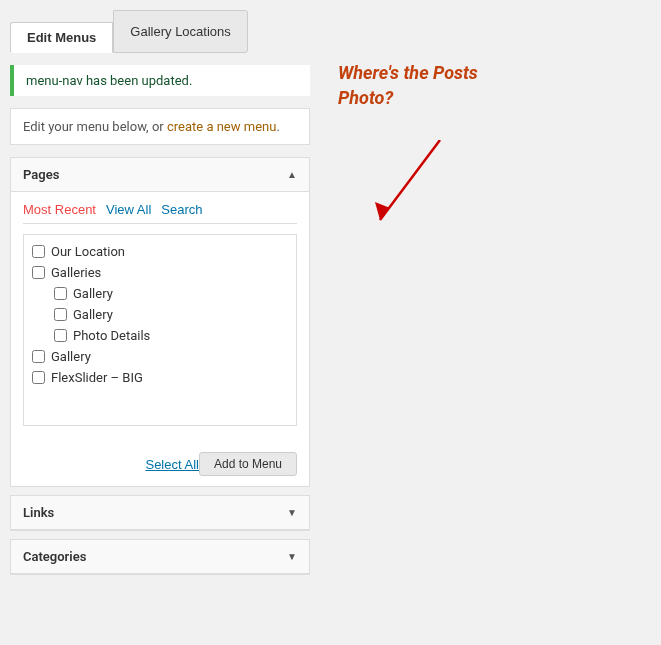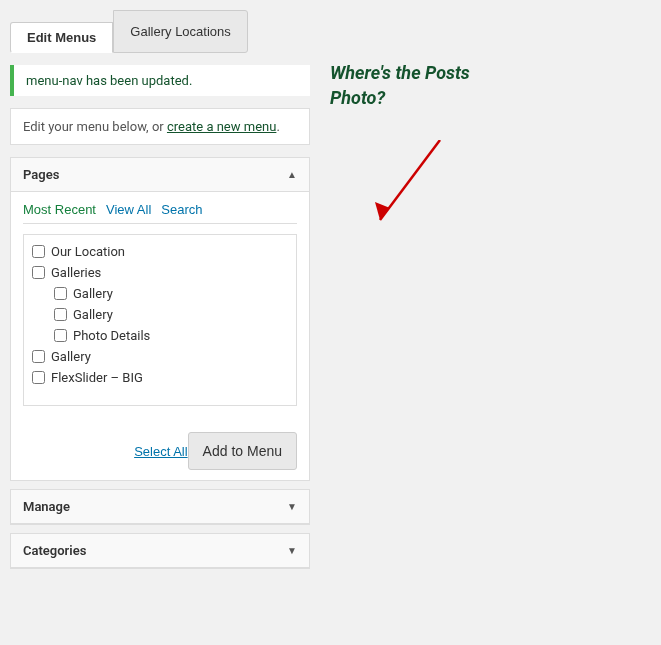--- a/index.html
+++ b/index.html
@@ -64,22 +64,21 @@
     
     .info-text {
       background: #fff;
       border: 1px solid #ddd;
       padding: 10px 12px;
       margin-bottom: 12px;
       font-size: 13px;
       color: #555;
     }
     .info-text a {
-      color: #14532d;
-      text-decoration: underline;
+      color: #a16207;
       cursor: pointer;
       margin-top: 8px;
     }
 
     
     .panel {
       background: #fff;
       border: 1px solid #ddd;
       margin-bottom: 8px;
     }
@@ -117,30 +116,30 @@
     .sub-tab {
       font-size: 13px;
       color: #0073aa;
       cursor: pointer;
       text-decoration: none;
       padding: 0;
       background: none;
       border: none;
     }
     .sub-tab.active {
-      color: #15803d;
+      color: #ef4444;
       font-weight: normal;
       cursor: default;
       text-decoration: none;
     }
 
     
     .checkbox-list-wrap {
       border: 1px solid #ddd;
-      height: 172px;
+      height: 192px;
       overflow-y: scroll;
       margin-bottom: 10px;
       position: relative;
     }
     .checkbox-list {
       padding: 6px 8px;
     }
     .check-item {
       display: flex;
       align-items: center;
@@ -168,36 +167,36 @@
       text-decoration: underline;
       cursor: pointer;
       font-size: 13px;
       background: none;
       border: none;
       padding: 0;
     }
     .add-to-menu-btn {
       background: #e9e9e9;
       border: 1px solid #ccc;
-      padding: 10px 14px;
-      font-size: 14px;
+      padding: 4px 14px;
+      font-size: 12px;
       cursor: pointer;
       border-radius: 3px;
       color: #333;
     }
 
     
     .annotation-text {
-      color: #14532d;
+      color: #c2410c;
       font-size: 18px;
       font-weight: bold;
       font-style: italic;
       position: absolute;
       top: 60px;
-      left: 20px;
+      left: 28px;
       line-height: 1.4;
     }
     .annotation-arrow {
       position: absolute;
       top: 140px;
       left: 60px;
     }
 
     
     .checkbox-list-wrap::-webkit-scrollbar {
@@ -286,21 +285,21 @@
       </div>
 
       <div class="panel-footer">
         <button class="select-all-link">Select All</button>
         <button class="add-to-menu-btn">Add to Menu</button>
       </div>
     </div>
 
     <div class="panel panel-collapsed">
       <div class="panel-header">
-        <span class="panel-header-title">Manage</span>
+        <span class="panel-header-title">Links</span>
         <span class="panel-toggle">▼</span>
       </div>
     </div>
 
     <div class="panel panel-collapsed">
       <div class="panel-header">
         <span class="panel-header-title">Categories</span>
         <span class="panel-toggle">▼</span>
       </div>
     </div>

